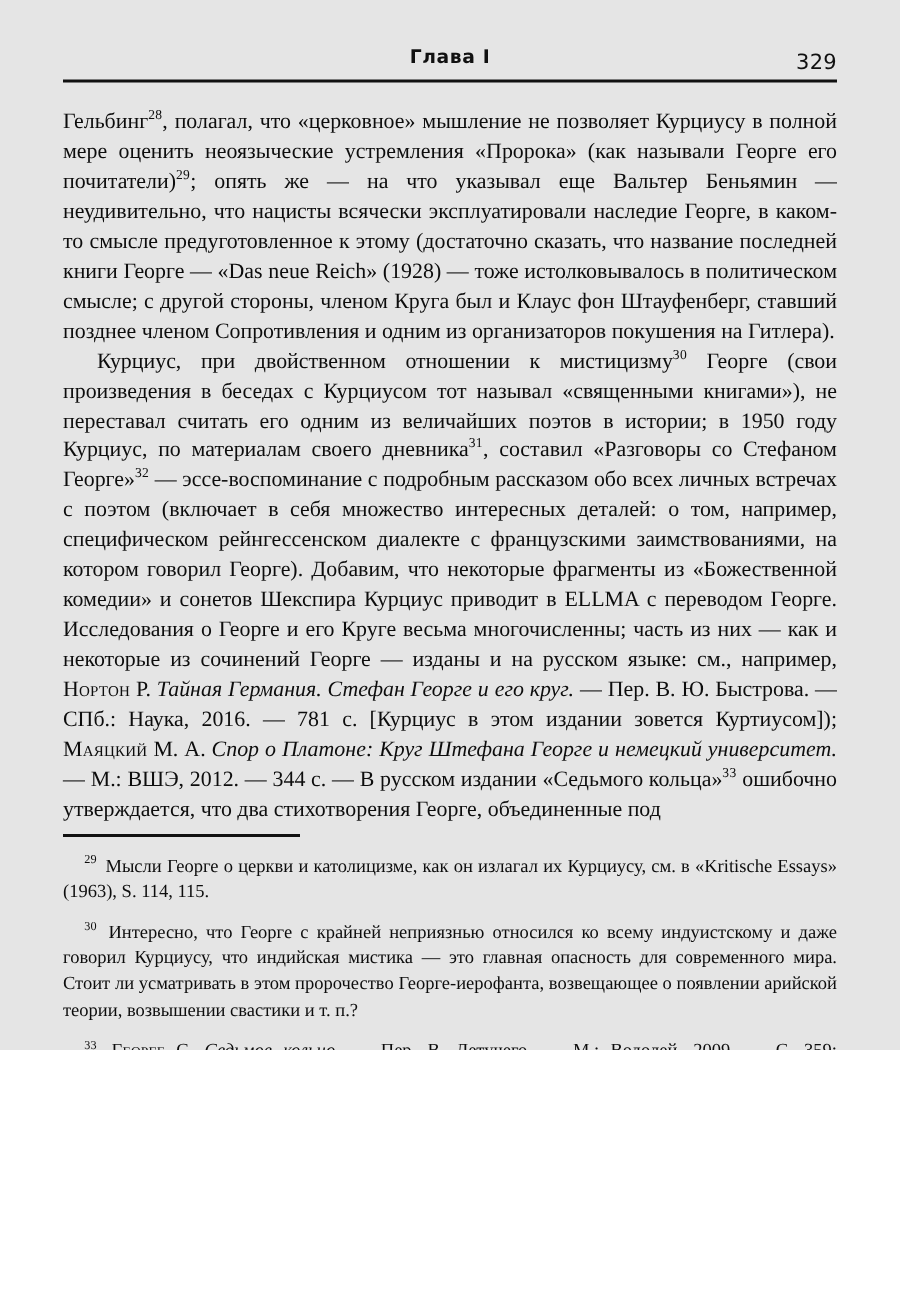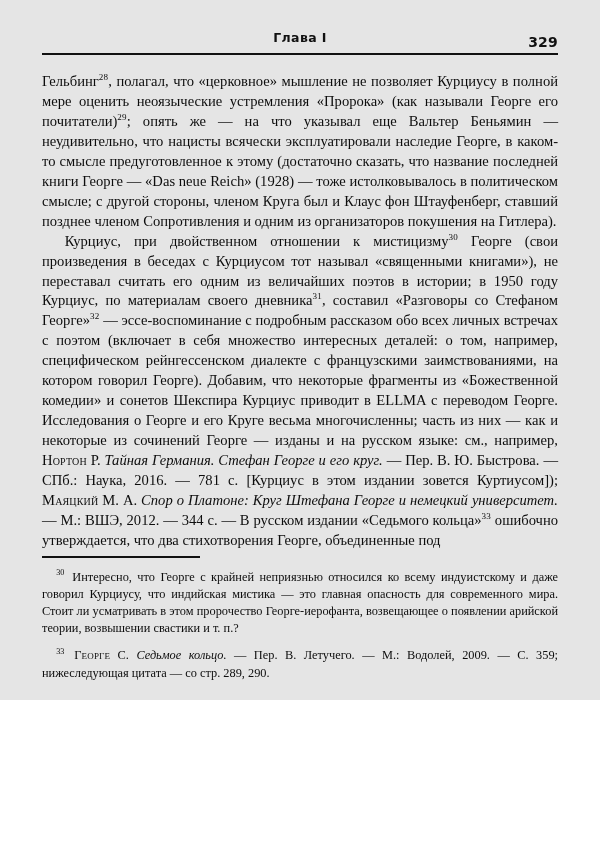--- a/index.html
+++ b/index.html
@@ -40,21 +40,21 @@
     font-weight: 600;
     letter-spacing: 0.4px;
     color: #111;
   }
   .rh-folio {
     position: absolute;
     right: 0;
     bottom: 0;
     font-family: "DejaVu Sans", sans-serif;
     font-size: 14px;
-    font-weight: 700;
+    font-weight: 400;
     color: #111;
     letter-spacing: 0.2px;
   }
   .rh-rule {
     margin-top: 3px;
     height: 2px;
     background: #111;
     width: 100%;
   }
 
@@ -132,18 +132,19 @@
   </div>
 
   <div class="body-text" id="body-text">
       <p><span>Гельбинг</span><sup class="sup">28</sup><span>, полагал, что «церковное» мышление не позволяет Курциусу в полной мере оценить неоязыческие устремления «Пророка» (как называли Георге его почитатели)</span><sup class="sup">29</sup><span>; опять же — на что указывал еще Вальтер Беньямин — неудивительно, что нацисты всячески эксплуатировали наследие Георге, в каком-то смысле предуготовленное к этому (достаточно сказать, что название последней книги Георге — «Das neue Reich» (1928) — тоже истолковывалось в политическом смысле; с другой стороны, членом Круга был и Клаус фон Штауфенберг, ставший позднее членом Сопротивления и одним из организаторов покушения на Гитлера).</span></p>
       <p class="indent"><span>Курциус, при двойственном отношении к мистицизму</span><sup class="sup">30</sup><span> Георге (свои произведения в беседах с Курциусом тот называл «священными книгами»), не переставал считать его одним из величайших поэтов в истории; в 1950 году Курциус, по материалам своего дневника</span><sup class="sup">31</sup><span>, составил «Разговоры со Стефаном Георге»</span><sup class="sup">32</sup><span> — эссе-воспоминание с подробным рассказом обо всех личных встречах с поэтом (включает в себя множество интересных деталей: о том, например, специфическом рейнгессенском диалекте с французскими заимствованиями, на котором говорил Георге). Добавим, что некоторые фрагменты из «Божественной комедии» и сонетов Шекспира Курциус приводит в ELLMA с переводом Георге. Исследования о Георге и его Круге весьма многочисленны; часть из них — как и некоторые из сочинений Георге — изданы и на русском языке: см., например, </span><span class="sc">Нортон</span><span> Р. </span><em class="it">Тайная Германия. Стефан Георге и его круг.</em><span> — Пер. В. Ю. Быстрова. — СПб.: Наука, 2016. — 781 с. [Курциус в этом издании зовется Куртиусом]); </span><span class="sc">Маяцкий</span><span> М. А. </span><em class="it">Спор о Платоне: Круг Штефана Георге и немецкий университет.</em><span> — М.: ВШЭ, 2012. — 344 с. — В русском издании «Седьмого кольца»</span><sup class="sup">33</sup><span> ошибочно утверждается, что два стихотворения Георге, объединенные под</span></p>
     </div>
 
   <div class="footnotes">
     <div class="fn-rule"></div>
     <div id="footnote-list">
+        <p class="fn"><sup class="fn-num">29</sup> <span>Мысли Георге о церкви и католицизме, как он излагал их Курциусу, см. в «Kritische Essays» (1963), S. 114, 115.</span></p>
         <p class="fn"><sup class="fn-num">30</sup> <span>Интересно, что Георге с крайней неприязнью относился ко всему индуистскому и даже говорил Курциусу, что индийская мистика — это главная опасность для современного мира. Стоит ли усматривать в этом пророчество Георге-иерофанта, возвещающее о появлении арийской теории, возвышении свастики и т. п.?</span></p>
         <p class="fn"><sup class="fn-num">33</sup> <span class="sc">Георге</span><span> С. </span><em class="it">Седьмое кольцо.</em><span> — Пер. В. Летучего. — М.: Водолей, 2009. — С. 359; нижеследующая цитата — со стр. 289, 290.</span></p>
       </div>
   </div>
 
 </div>
 
 </body></html>

